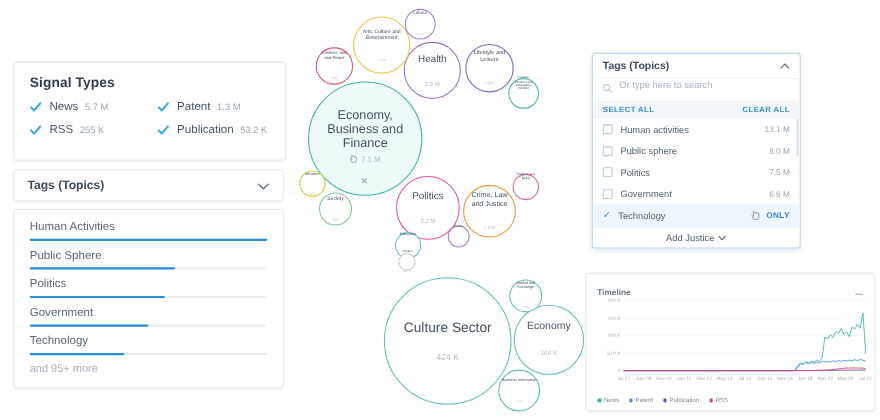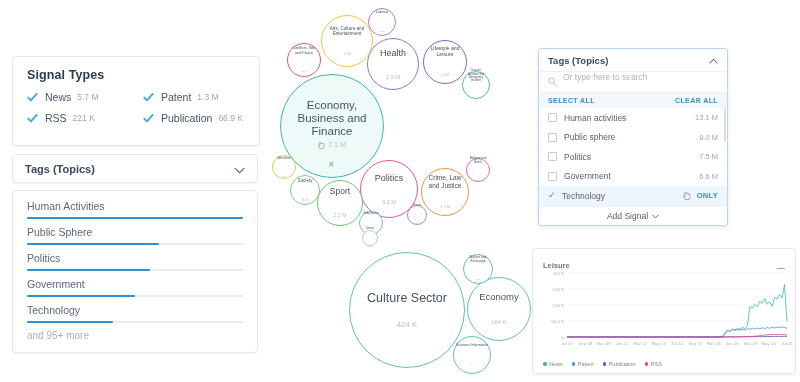--- a/index.html
+++ b/index.html
@@ -89,30 +89,30 @@
         <span class="st-label">Patent</span>
         <span class="st-count">1.3 M</span>
       </div>
       <div class="st-item">
         <span class="st-check">
           <svg width="11" height="11" viewBox="0 0 11 11">
             <path d="M1.3 5.6 L4 8.4 L9.7 1.9" stroke="#41a8e0" stroke-width="1.9" fill="none" stroke-linecap="round" stroke-linejoin="round"></path>
           </svg>
         </span>
         <span class="st-label">RSS</span>
-        <span class="st-count">221 K</span>
+        <span class="st-count">255 K</span>
       </div>
       <div class="st-item">
         <span class="st-check">
           <svg width="11" height="11" viewBox="0 0 11 11">
             <path d="M1.3 5.6 L4 8.4 L9.7 1.9" stroke="#41a8e0" stroke-width="1.9" fill="none" stroke-linecap="round" stroke-linejoin="round"></path>
           </svg>
         </span>
         <span class="st-label">Publication</span>
-        <span class="st-count">66.9 K</span>
+        <span class="st-count">53.2 K</span>
       </div>
     </div>
 </div>
 
 <div class="panel" id="tags-header">
   <span class="th-label">Tags (Topics)</span>
   <span>
     <svg width="11" height="7" viewBox="0 0 11 7">
         <path d="M1 1.4 L5.5 5.6 L10 1.4" stroke="#5d6b7c" stroke-width="1.2" fill="none" stroke-linecap="round"></path>
       </svg>
@@ -166,24 +166,20 @@
       </span>
     </div>
     <div class="bub" style="left: 98px; top: 160px; width: 58px; height: 58px; border: 1px solid rgb(232, 85, 155); background: rgb(255, 255, 255); color: rgb(68, 82, 95); font-size: 9px;">
       <span class="bl" style="font-weight:normal;padding:0 2px;">Politics</span>
       <span class="bc" style="font-size:5.58px;">3.2 M</span>
     </div>
     <div class="bub" style="left: 105px; top: 38px; width: 52px; height: 52px; border: 1px solid rgb(155, 114, 201); background: rgb(255, 255, 255); color: rgb(68, 82, 95); font-size: 9px;">
       <span class="bl" style="font-weight:normal;padding:0 2px;">Health</span>
       <span class="bc" style="font-size:5.58px;">2.9 M</span>
     </div>
-    <div class="bub" style="left: 55px; top: 180px; width: 46px; height: 46px; border: 1px solid rgb(108, 196, 114); background: rgb(255, 255, 255); color: rgb(68, 82, 95); font-size: 8.5px;">
-      <span class="bl" style="font-weight:normal;padding:0 2px;">Sport</span>
-      <span class="bc" style="font-size:5.27px;">2.2 M</span>
-    </div>
     <div class="bub" style="left: 159px; top: 168px; width: 48px; height: 48px; border: 1px solid rgb(240, 151, 58); background: rgb(255, 255, 255); color: rgb(68, 82, 95); font-size: 6.5px;">
       <span class="bl" style="font-weight:normal;padding:0 2px;">Crime, Law and Justice</span>
       <span class="bc" style="font-size:4.03px;">1.3 M</span>
     </div>
     <div class="bub" style="left: 161px; top: 40px; width: 44px; height: 44px; border: 1px solid rgb(123, 111, 196); background: rgb(255, 255, 255); color: rgb(68, 82, 95); font-size: 5.2px;">
       <span class="bl" style="font-weight:normal;padding:0 2px;">Lifestyle and Leisure</span>
       <span class="bc" style="font-size:3.224px;">1.3 M</span>
     </div>
     <div class="bub" style="left: 59px; top: 15px; width: 52px; height: 52px; border: 1px solid rgb(237, 198, 69); background: rgb(255, 255, 255); color: rgb(68, 82, 95); font-size: 4.6px;">
       <span class="bl" style="font-weight:normal;padding:0 2px;">Arts, Culture and Entertainment</span>
@@ -294,32 +290,32 @@
         <span class="dd-tick">✓</span>
         <span>Technology</span>
         <span class="dd-only">ONLY</span>
         <span style="position: absolute; right: 36px; top: 5px; font-size: 9px; color: rgb(138, 149, 162);"><svg width="8" height="10" viewBox="0 0 8 10">
             <path d="M2 1 v5 M1 4 q-1 1 0 2.5 l1 2 h4 l1-3 v-2 q0-.8-.8-.8 t-.8.8 v-.6 q0-.8-.8-.8 t-.8.8 v-.4 q0-.8-.8-.8 t-.8.8" stroke="#8a95a2" stroke-width=".8" fill="none"></path>
           </svg></span>
       </div>
     </div>
   <div id="dd-scroll"></div>
   <div id="dd-add">
-    <span>Add Signal</span>
+    <span>Add Justice</span>
     <span style="margin-left:4px;">
       <svg width="7" height="5" viewBox="0 0 7 5">
           <path d="M.7 1 L3.5 4 L6.3 1" stroke="#5d6b7c" stroke-width="1" fill="none" stroke-linecap="round"></path>
         </svg>
     </span>
   </div>
 </div>
 
 <div class="panel" id="timeline">
   <div id="tl-head">
-    <span id="tl-title">Leisure</span>
+    <span id="tl-title">Timeline</span>
     <span>
       <svg width="8" height="3" viewBox="0 0 8 3">
           <path d="M0 1.5 H8" stroke="#9aa6b4" stroke-width="1"></path>
         </svg>
     </span>
   </div>
   <div id="tl-plot"><svg width="262" height="86" viewBox="0 0 262 86">
         <line x1="34" y1="70" x2="254" y2="70" stroke="#eef1f4" stroke-width=".6"></line>
         <text x="31" y="71.6" text-anchor="end" class="axlbl">0</text>
         <line x1="34" y1="54" x2="254" y2="54" stroke="#eef1f4" stroke-width=".6"></line>

